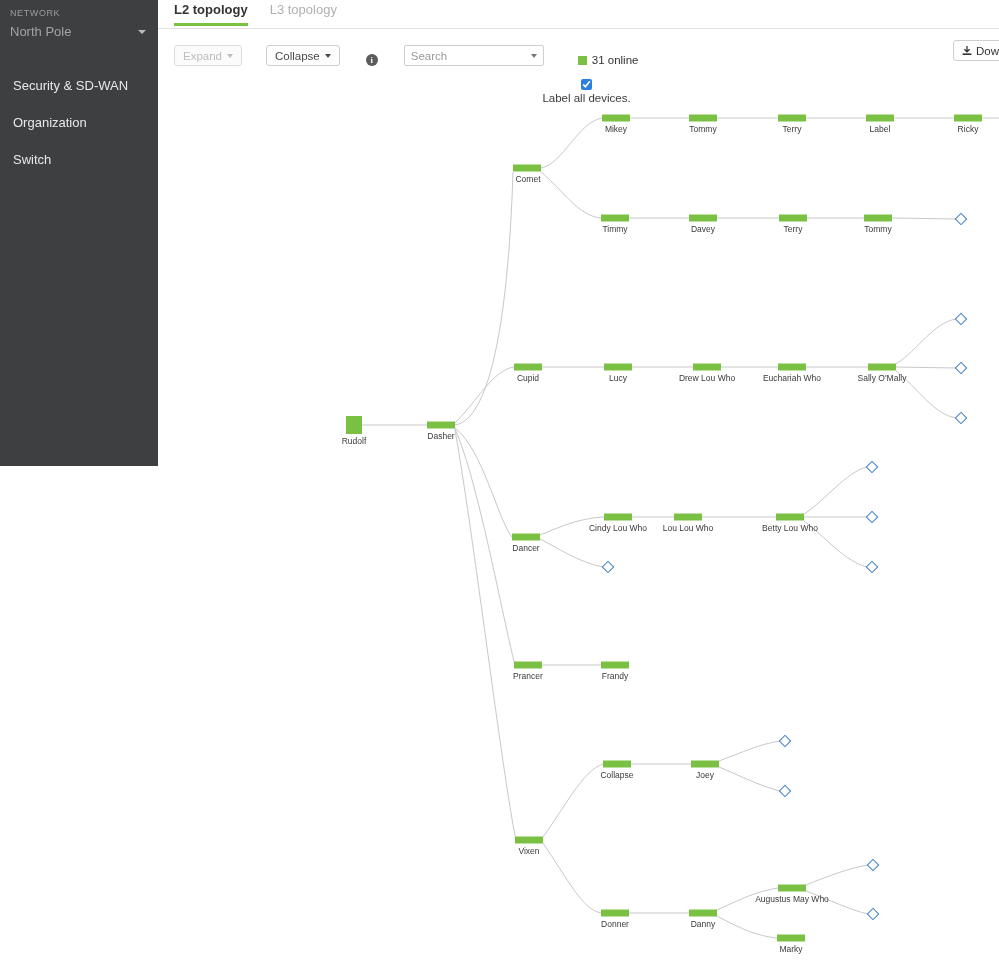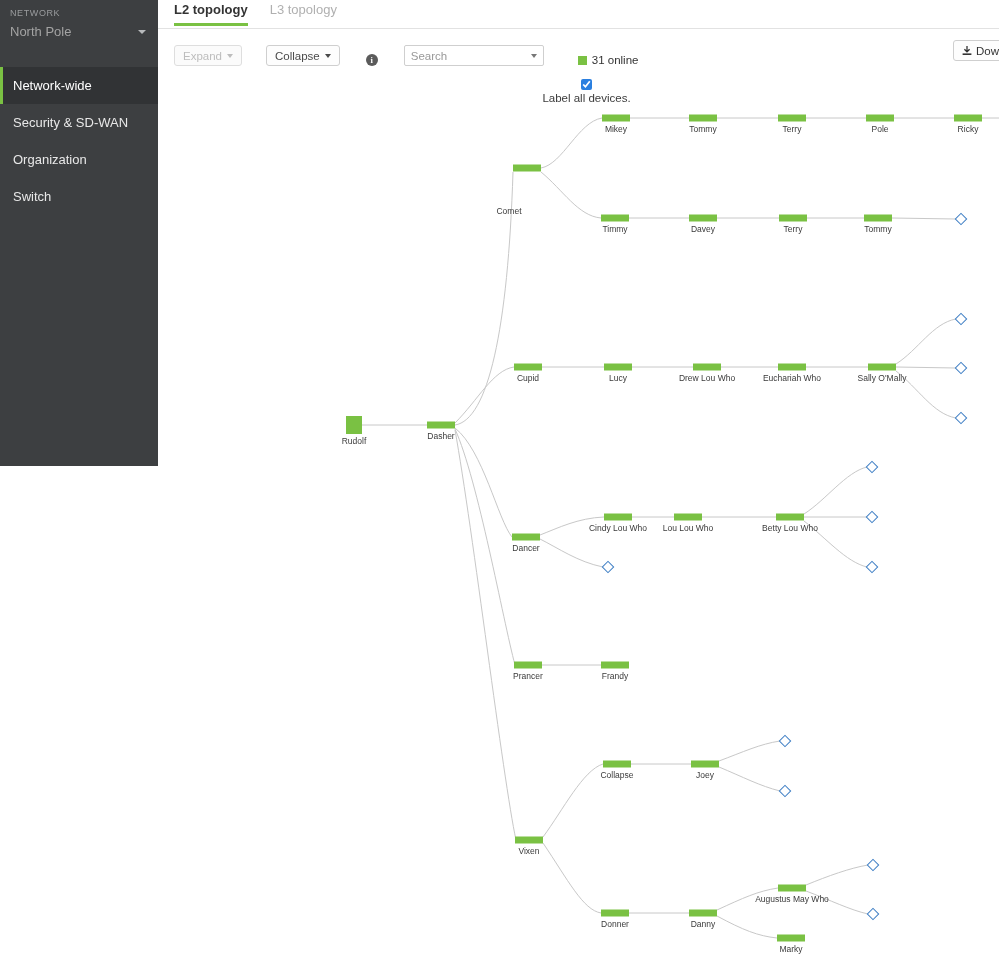--- a/index.html
+++ b/index.html
@@ -156,23 +156,20 @@
 <div id="app">
 
   <div id="sidebar">
     <div class="sb-section-label">NETWORK</div>
     <div class="sb-network">
       <span>North Pole</span>
       <span class="caret-down"></span>
     </div>
     <div class="sb-gap"></div>
     <div id="sb-items">
-        <div class="sb-item active">
-          <span>Network-wide</span>
-        </div>
         <div class="sb-item">
           <span>Security &amp; SD-WAN</span>
         </div>
         <div class="sb-item">
           <span>Organization</span>
         </div>
         <div class="sb-item">
           <span>Switch</span>
         </div>
       </div>
@@ -263,29 +260,29 @@
           <path d="M 648,805 C 670,796 692,788 710,785" stroke="#c8c8c8" stroke-width="1" fill="none"></path>
           <path d="M 648,811 C 672,820 692,830 710,834" stroke="#c8c8c8" stroke-width="1" fill="none"></path>
           <path d="M 559,836 C 585,850 600,856 619,858" stroke="#c8c8c8" stroke-width="1" fill="none"></path>
         </svg>
       <div id="nodes-layer">
           <div class="node" style="left: 196px; top: 345px; width: 16px; height: 18px; background: rgb(122, 193, 67);"></div>
           <div class="node-label" style="left: 196px; top: 356px;">Rudolf</div>
           <div class="node" style="left: 283px; top: 345px; width: 28px; height: 7px; background: rgb(122, 193, 67);"></div>
           <div class="node-label" style="left: 283px; top: 350.5px;">Dasher</div>
           <div class="node" style="left: 369px; top: 88px; width: 28px; height: 7px; background: rgb(122, 193, 67);"></div>
-          <div class="node-label" style="left: 351px; top: 93.5px; margin-top: 32px;">Comet</div>
+          <div class="node-label" style="left: 370px; top: 93.5px;">Comet</div>
           <div class="node" style="left: 458px; top: 38px; width: 28px; height: 7px; background: rgb(122, 193, 67);"></div>
           <div class="node-label" style="left: 458px; top: 43.5px;">Mikey</div>
           <div class="node" style="left: 545px; top: 38px; width: 28px; height: 7px; background: rgb(122, 193, 67);"></div>
           <div class="node-label" style="left: 545px; top: 43.5px;">Tommy</div>
           <div class="node" style="left: 634px; top: 38px; width: 28px; height: 7px; background: rgb(122, 193, 67);"></div>
           <div class="node-label" style="left: 634px; top: 43.5px;">Terry</div>
           <div class="node" style="left: 722px; top: 38px; width: 28px; height: 7px; background: rgb(122, 193, 67);"></div>
-          <div class="node-label" style="left: 722px; top: 43.5px;">Pole</div>
+          <div class="node-label" style="left: 722px; top: 43.5px;">Label</div>
           <div class="node" style="left: 810px; top: 38px; width: 28px; height: 7px; background: rgb(122, 193, 67);"></div>
           <div class="node-label" style="left: 810px; top: 43.5px;">Ricky</div>
           <div class="node" style="left: 457px; top: 138px; width: 28px; height: 7px; background: rgb(122, 193, 67);"></div>
           <div class="node-label" style="left: 457px; top: 143.5px;">Timmy</div>
           <div class="node" style="left: 545px; top: 138px; width: 28px; height: 7px; background: rgb(122, 193, 67);"></div>
           <div class="node-label" style="left: 545px; top: 143.5px;">Davey</div>
           <div class="node" style="left: 635px; top: 138px; width: 28px; height: 7px; background: rgb(122, 193, 67);"></div>
           <div class="node-label" style="left: 635px; top: 143.5px;">Terry</div>
           <div class="node" style="left: 720px; top: 138px; width: 28px; height: 7px; background: rgb(122, 193, 67);"></div>
           <div class="node-label" style="left: 720px; top: 143.5px;">Tommy</div>

